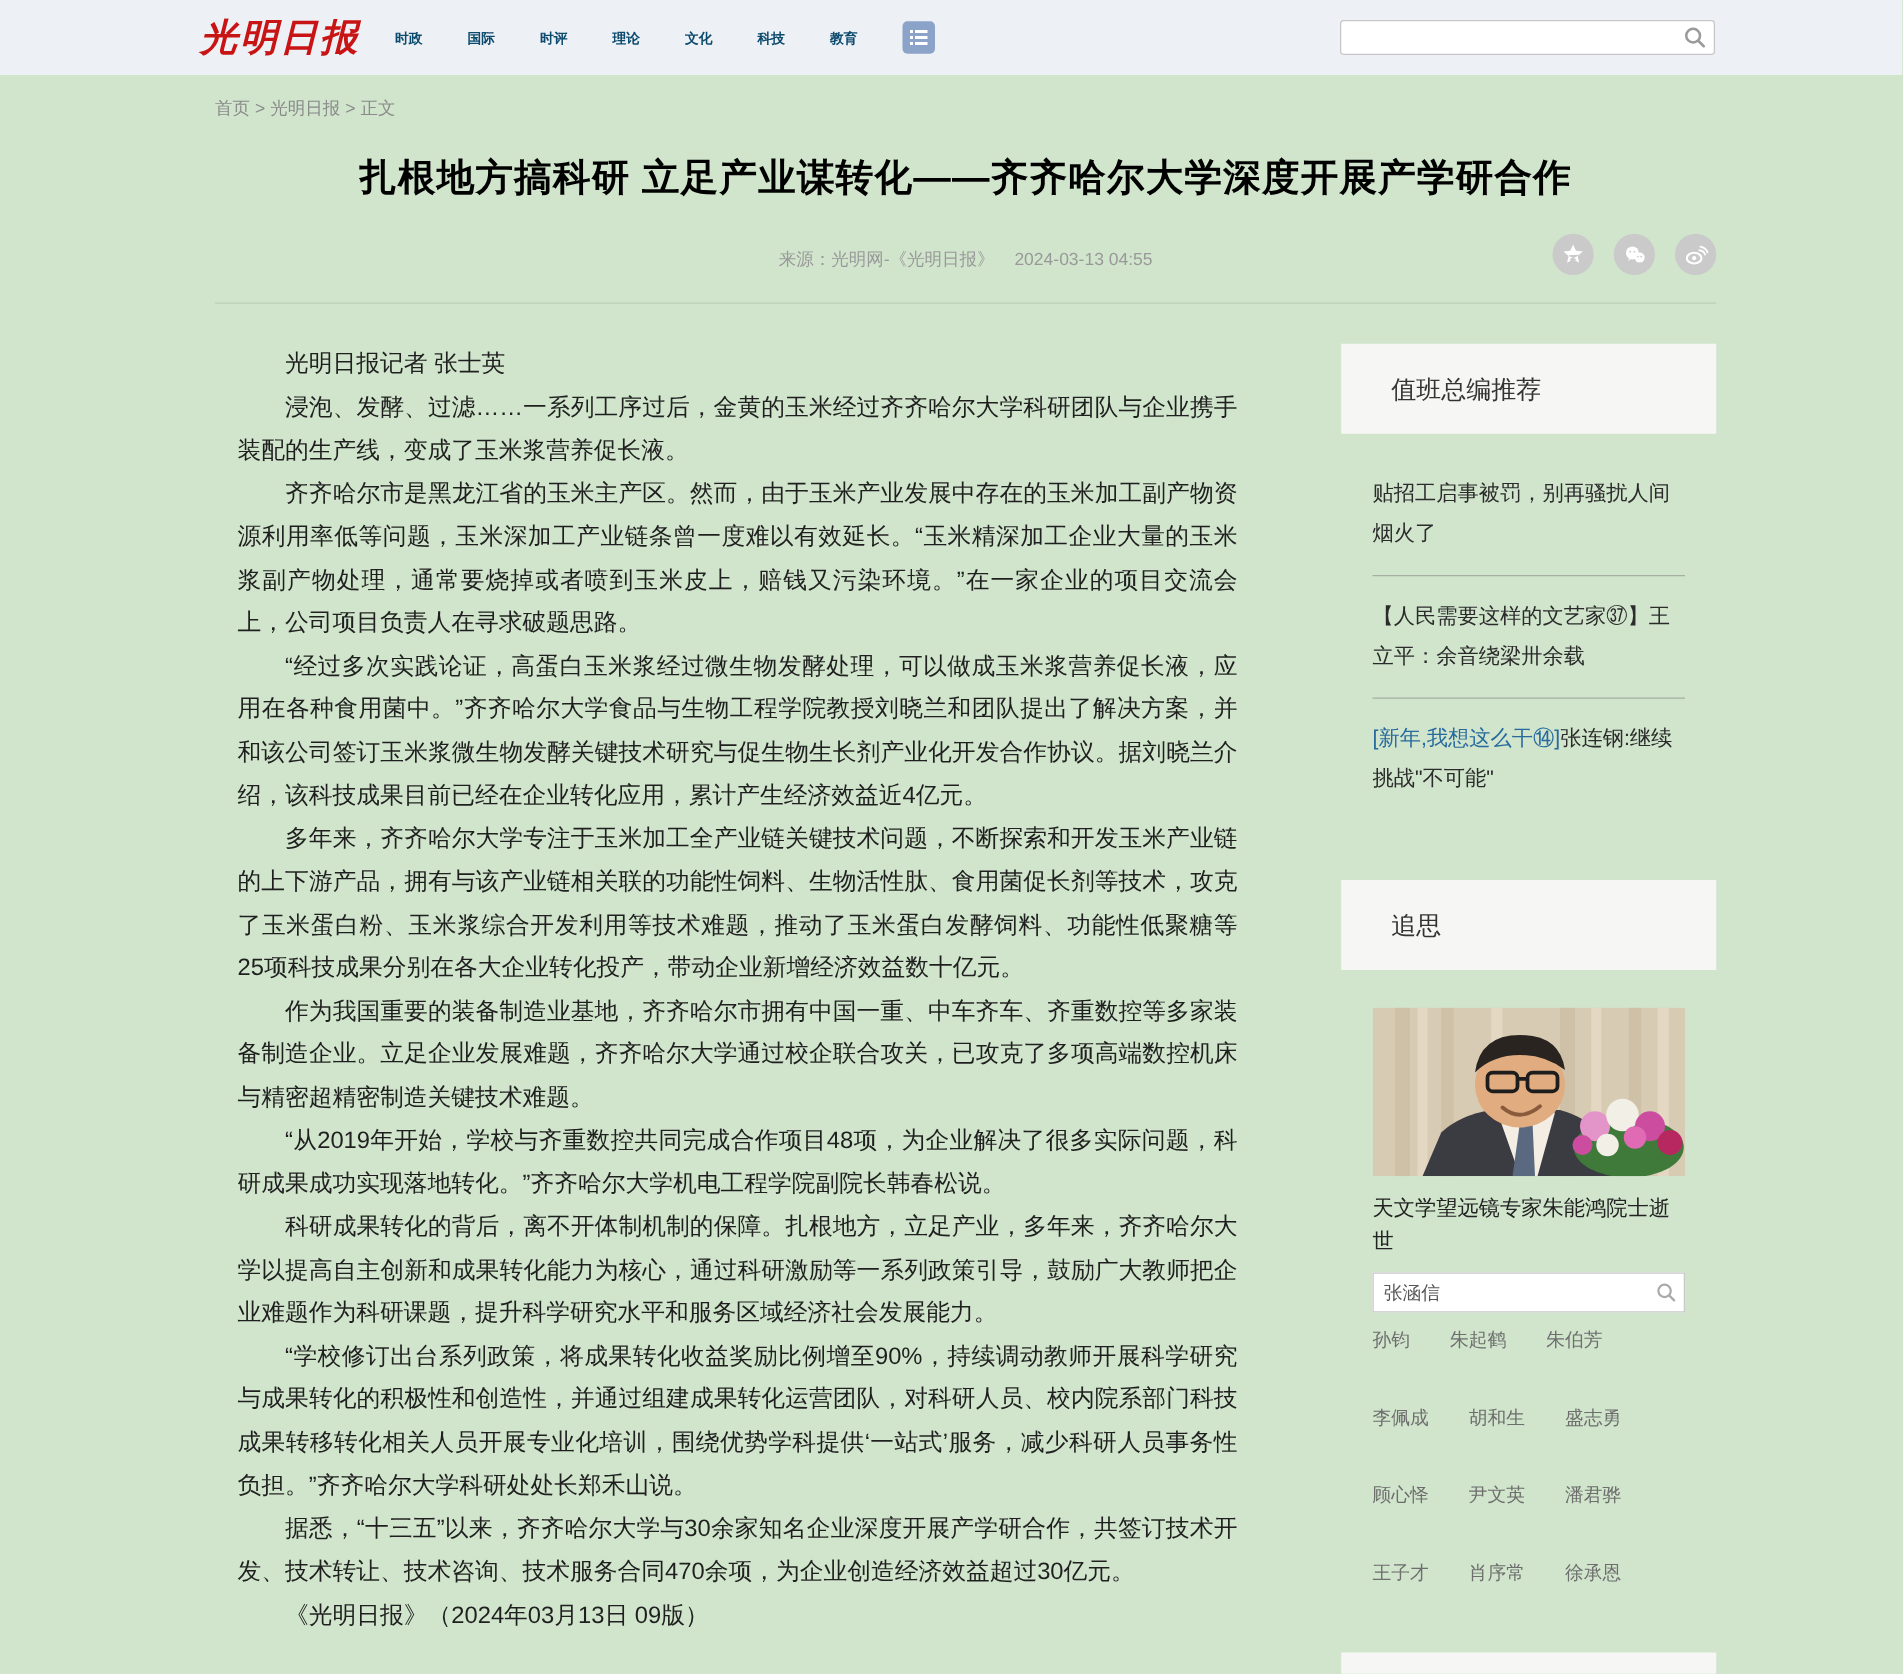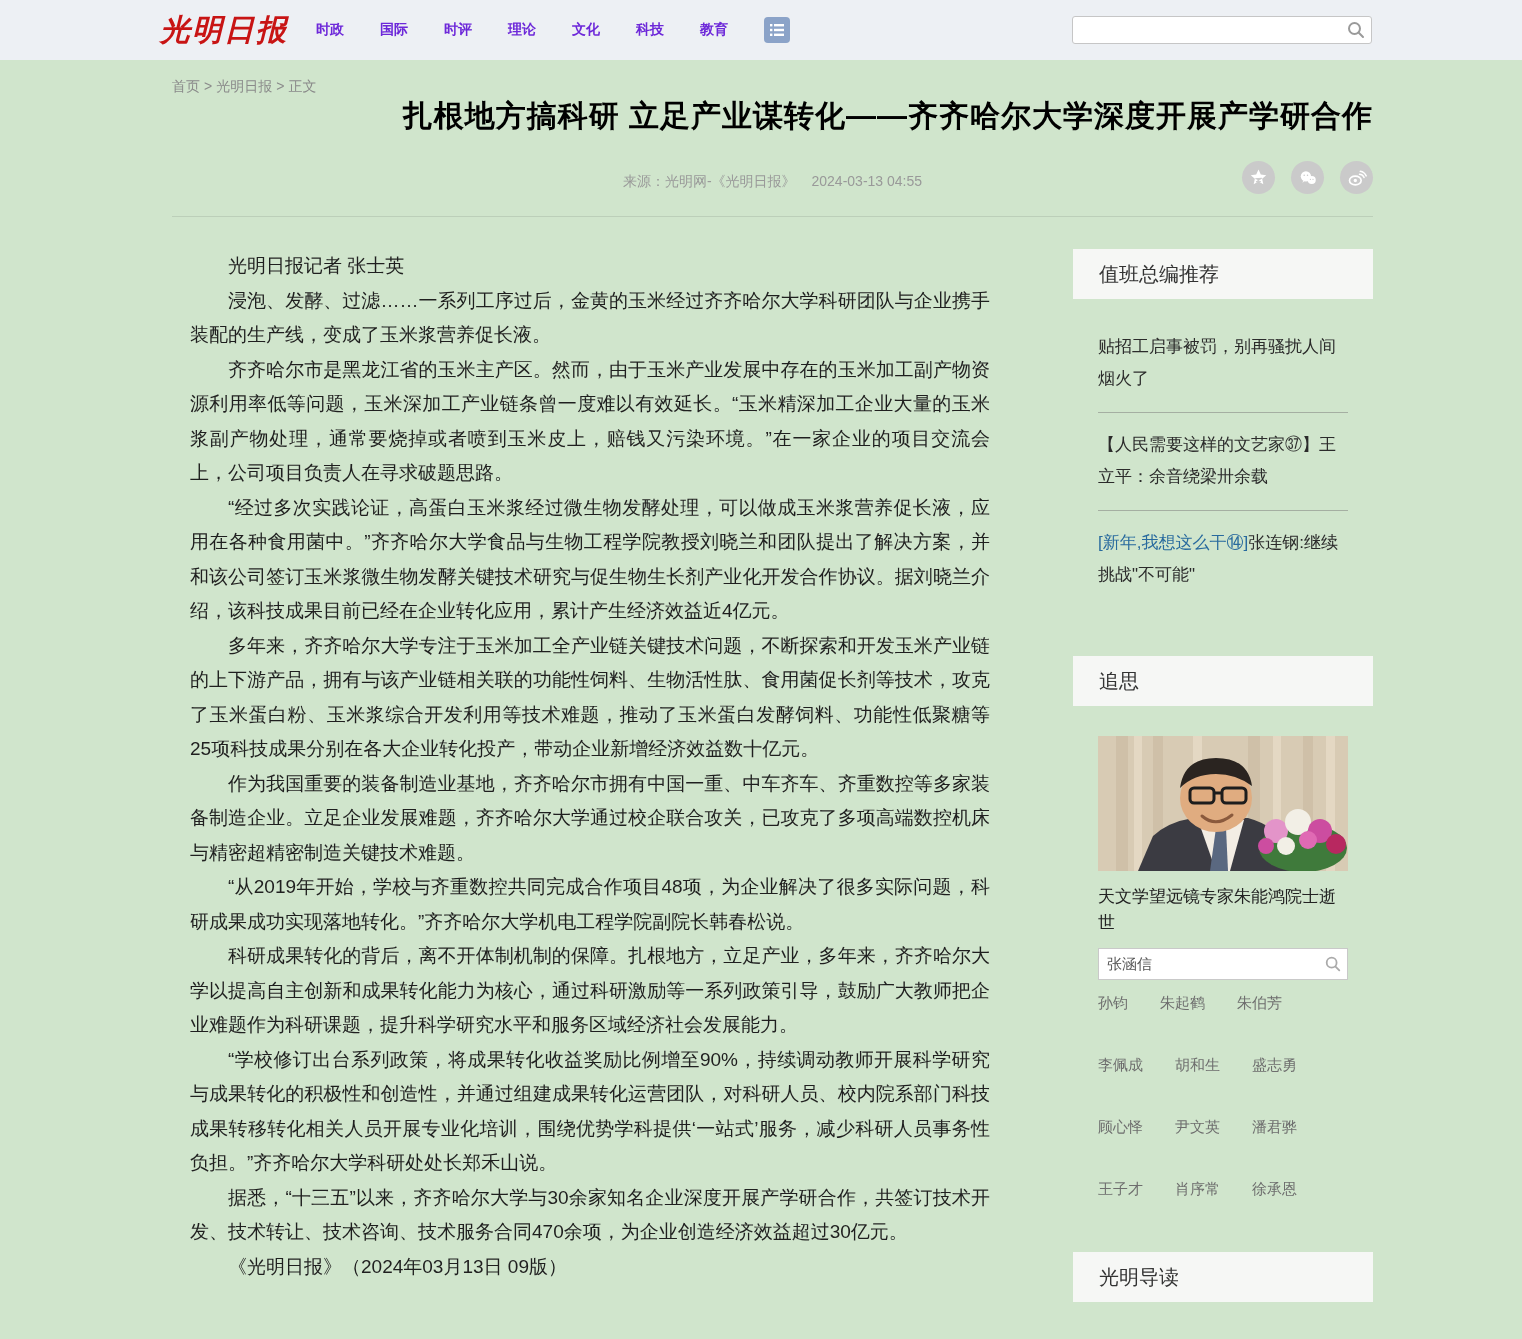--- a/index.html
+++ b/index.html
@@ -7,44 +7,44 @@
   body {
     height:1339px; overflow:hidden;
     background:#d0e5cc;
     font-family:"Liberation Sans","DejaVu Sans",sans-serif;
     color:#222;
   }
   
   .topbar { height:60px; background:#edf0f4; display:flex; align-items:center; padding:0 150px 0 160px; }
   .logo { font-family:"DejaVu Serif",serif; font-style:italic; font-weight:bold; font-size:30px; color:#c81414; letter-spacing:2px; margin-right:28px; white-space:nowrap; cursor:pointer; }
   .menu { display:flex; align-items:center; }
-  .menu a { font-size:14px; font-weight:bold; color:#6d28d9; text-decoration:none; margin-right:36px; white-space:nowrap; cursor:pointer; }
+  .menu a { font-size:11px; font-weight:bold; color:#0c4a6e; text-decoration:none; margin-right:36px; white-space:nowrap; cursor:pointer; }
   .list-btn { width:26px; height:26px; border-radius:4px; background:#8ba3c8; display:flex; align-items:center; justify-content:center; cursor:pointer; }
   .topsearch { margin-left:auto; position:relative; width:300px; }
   .topsearch input { width:300px; height:28px; border:1px solid #c6c6c6; border-radius:3px; background:#fff; padding:0 32px 0 8px; font-size:14px; color:#333; outline:none; }
   .mag { position:absolute; right:6px; top:50%; transform:translateY(-50%); cursor:pointer; line-height:0; }
   
   .content { width:1201px; margin:0 auto 0 172px; }
   .breadcrumb { padding-top:18px; font-size:14px; color:#8a8a8a; }
   .breadcrumb a { color:#8a8a8a; text-decoration:none; cursor:pointer; }
   .breadcrumb .sep { margin:0 4px; }
-  h1.title { text-align:right; font-size:30px; font-weight:bold; color:#000; letter-spacing:1px; }
+  h1.title { margin-top:26px; text-align:center; font-size:30px; font-weight:bold; color:#000; letter-spacing:1px; }
   .meta-row { position:relative; margin-top:24px; height:40px; }
   .meta-center { text-align:center; padding-top:12px; font-size:14px; color:#999; }
   .meta-center .date { margin-left:12px; }
   .share { position:absolute; right:0; top:0; display:flex; }
   .share .sicon { width:33px; height:33px; border-radius:50%; background:#cacaca; margin-left:16px; display:flex; align-items:center; justify-content:center; cursor:pointer; }
   hr.rule { border:none; border-top:1px solid #bccfb9; margin-top:15px; }
   
   .main-row { display:flex; margin-top:32px; align-items:flex-start; }
   article { width:800px; margin-left:18px; }
   article p { font-size:19px; line-height:34.5px; color:#1f1f1f; text-indent:2em; text-align:justify; }
   aside { width:300px; margin-left:auto; }
   .side-section { margin-bottom:32px; }
-  .side-head { background:#f6f7f5; height:50px; display:flex; align-items:center; padding-left:26px; font-size:20px; color:#333; }
+  .side-head { background:#f6f7f5; height:72px; display:flex; align-items:center; padding-left:40px; font-size:20px; color:#333; }
   .side-body { padding:16px 25px; }
   .side-item { padding:16px 0 17px; font-size:17px; line-height:32px; color:#2b2b2b; cursor:pointer; }
   .side-item + .side-item { border-top:1px solid #a5afa2; }
   .side-link { color:#286a9e; }
   
   .photo-wrap { margin-top:14px; width:250px; height:135px; overflow:hidden; cursor:pointer; }
   .photo-cap { margin-top:13px; font-size:17px; line-height:26px; color:#222; }
   .side-search { position:relative; margin-top:12px; }
   .side-search input { width:250px; height:32px; border:1px solid #c9c9c9; background:#fff; font-size:15px; color:#555; padding:0 30px 0 8px; outline:none; }
   .names { margin-top:8px; display:flex; flex-wrap:wrap; column-gap:13px; row-gap:4px; font-size:15px; line-height:30px; color:#6e6e6e;gap:32px; }

